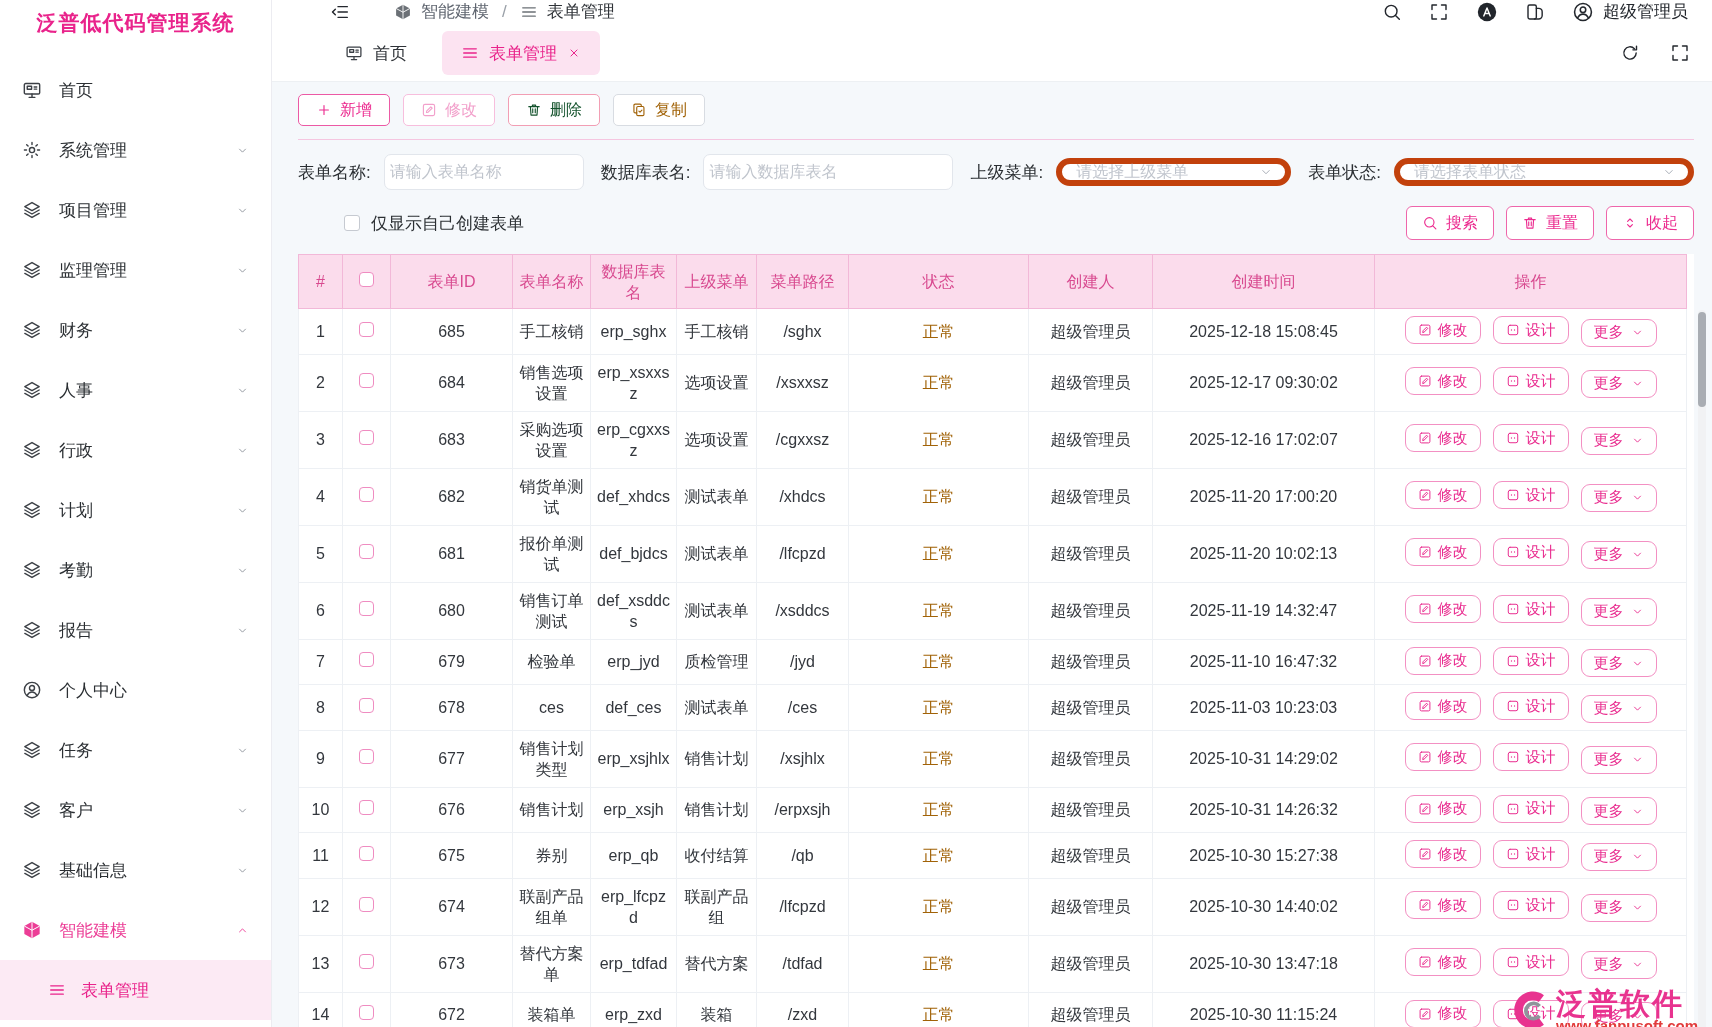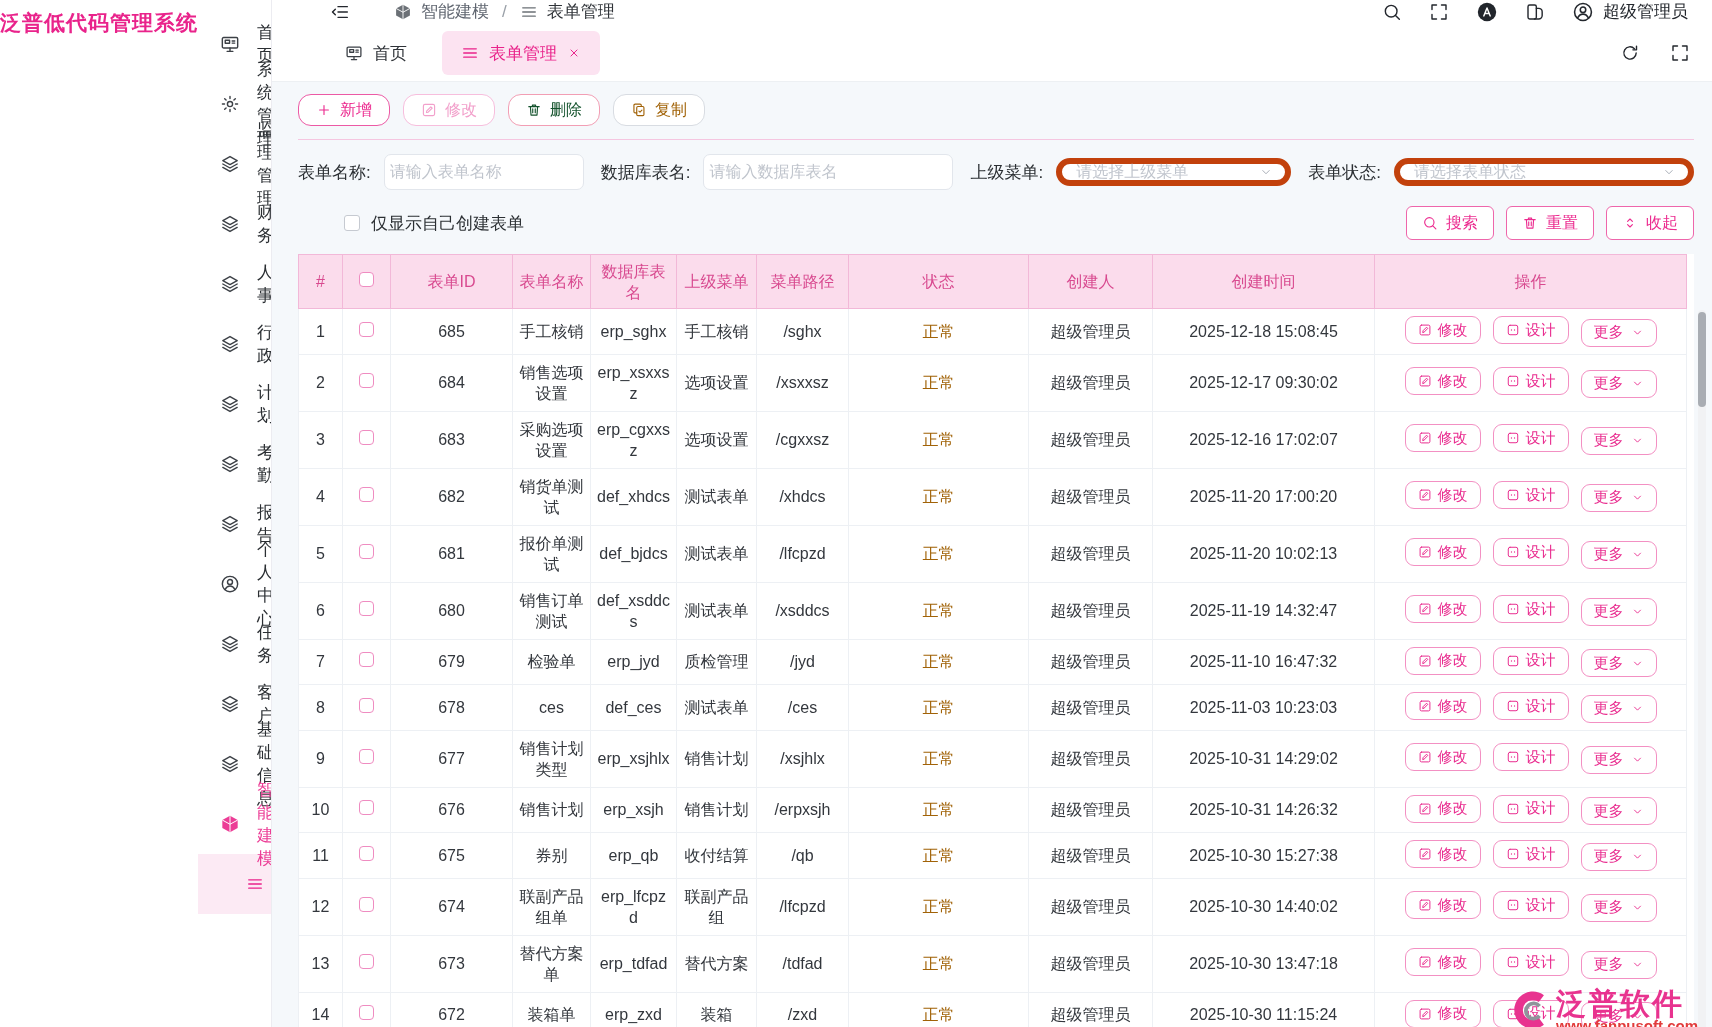--- a/index.html
+++ b/index.html
@@ -12,21 +12,21 @@
   .ic svg{width:18px;height:18px;display:block}
   .ic14 svg{width:14px;height:14px}
   .ic16 svg{width:16px;height:16px}
   .ic18 svg{width:18px;height:18px}
   .ic20 svg{width:20px;height:20px}
   .ic22 svg{width:22px;height:22px}
   .chev{margin-left:auto;color:#8d939b}
   .chev svg{width:13px;height:13px}
 
   
-  .sidebar{flex:0 0 272px;width:272px;background:#fff;border-right:1px solid #ececf1;display:flex;}
+  .sidebar{flex:0 0 272px;width:272px;background:#fff;border-right:1px solid #ececf1;display:flex;flex-direction:column}
   .logo{height:46px;display:flex;align-items:center;justify-content:center;color:#e9238b;font-weight:800;font-size:21px;letter-spacing:1px}
   .side-nav{flex:1;overflow:hidden;padding-top:14px}
   .side-item{height:60px;display:flex;align-items:center;gap:17px;padding:0 22px;font-size:17px;color:#2b2f33;cursor:pointer}
   .side-item .ic20{color:#3c4046}
   .side-item.active,.side-item.active .ic20,.side-item.active .chev{color:#ec3d96}
   .side-sub{height:60px;display:flex;align-items:center;gap:15px;padding-left:48px;background:#fceaf4;color:#e9238b;font-size:17px;cursor:pointer}
   .side-sub .ic{color:#e9238b}
 
   
   .main{flex:1;display:flex;flex-direction:column;min-width:0}
@@ -44,21 +44,21 @@
   .tab{height:44px;display:flex;align-items:center;gap:10px;padding:0 15px;font-size:17px;color:#2f3338;border-radius:6px;cursor:pointer}
   .tab .ic{color:#3a3f45}
   .tab.active{background:#fce3f1;color:#e9238b;padding:0 19px}
   .tab.active .ic{color:#e9238b}
   .tab-right{margin-left:auto;display:flex;align-items:center;gap:30px;color:#3a3f45}
 
   
   .content{flex:1;background:#f5f8fb;padding:12px 18px 0 26px;position:relative;min-width:0}
   .toolbar{display:flex;gap:13px}
   button{font-family:inherit;background:#fff;cursor:pointer}
-  .btn{height:32px;display:inline-flex;align-items:center;gap:8px;padding:0 17px;border-radius:13px;border:1px solid;font-size:16px}
+  .btn{height:32px;display:inline-flex;align-items:center;gap:8px;padding:0 17px;border-radius:5px;border:1px solid;font-size:16px}
   .btn.primary{color:#ec2c90;border-color:#ec5aa5}
   .btn.disabled-pink{color:#f2a0cb;border-color:#f7bedd}
   .btn.danger{color:#14532d;border-color:#f29eb4}
   .btn.disabled-gray{color:#a16207;border-color:#d8dce2}
   .divider{height:1px;background:#f5c6e0;margin-top:13px}
 
   .filters{display:flex;align-items:center;justify-content:space-between;margin-top:14px}
   .field{display:flex;align-items:center;gap:13px}
   .field .flabel{font-size:17px;color:#2b2f33;white-space:nowrap}
   .inp{height:36px;border:1px solid #e2e6ec;border-radius:7px;background:#fff;padding:0 5px;font-size:16px;color:#303133;outline:none}
@@ -113,20 +113,35 @@
           <span>首页</span>
         </div>
         <div class="side-item">
           <span class="ic ic20">
             <svg viewBox="0 0 24 24" fill="none" stroke="currentColor" stroke-width="1.7" stroke-linecap="round" stroke-linejoin="round">
               <circle cx="12" cy="12" r="3.1"></circle>
               <path d="M12 2.9v2.5M12 18.6v2.5M2.9 12h2.5M18.6 12h2.5M5.6 5.6l1.7 1.7M16.7 16.7l1.7 1.7M18.4 5.6l-1.7 1.7M7.3 16.7l-1.7 1.7"></path>
             </svg>
           </span>
           <span>系统管理</span>
+          <span class="ic chev">
+            <svg viewBox="0 0 24 24" fill="none" stroke="currentColor" stroke-width="1.7" stroke-linecap="round" stroke-linejoin="round">
+              <path d="m6.5 9.5 5.5 5.5 5.5-5.5"></path>
+            </svg>
+          </span>
+        </div>
+        <div class="side-item">
+          <span class="ic ic20">
+            <svg viewBox="0 0 24 24" fill="none" stroke="currentColor" stroke-width="1.7" stroke-linecap="round" stroke-linejoin="round">
+              <path d="M12 3.1 20.6 7.9 12 12.7 3.4 7.9z"></path>
+              <path d="m3.4 12 8.6 4.8 8.6-4.8"></path>
+              <path d="m3.4 16.1 8.6 4.8 8.6-4.8"></path>
+            </svg>
+          </span>
+          <span>项目管理</span>
           <span class="ic chev">
             <svg viewBox="0 0 24 24" fill="none" stroke="currentColor" stroke-width="1.7" stroke-linecap="round" stroke-linejoin="round">
               <path d="m6.5 9.5 5.5 5.5 5.5-5.5"></path>
             </svg>
           </span>
         </div>
         <div class="side-item">
           <span class="ic ic20">
             <svg viewBox="0 0 24 24" fill="none" stroke="currentColor" stroke-width="1.7" stroke-linecap="round" stroke-linejoin="round">
               <path d="M12 3.1 20.6 7.9 12 12.7 3.4 7.9z"></path>

